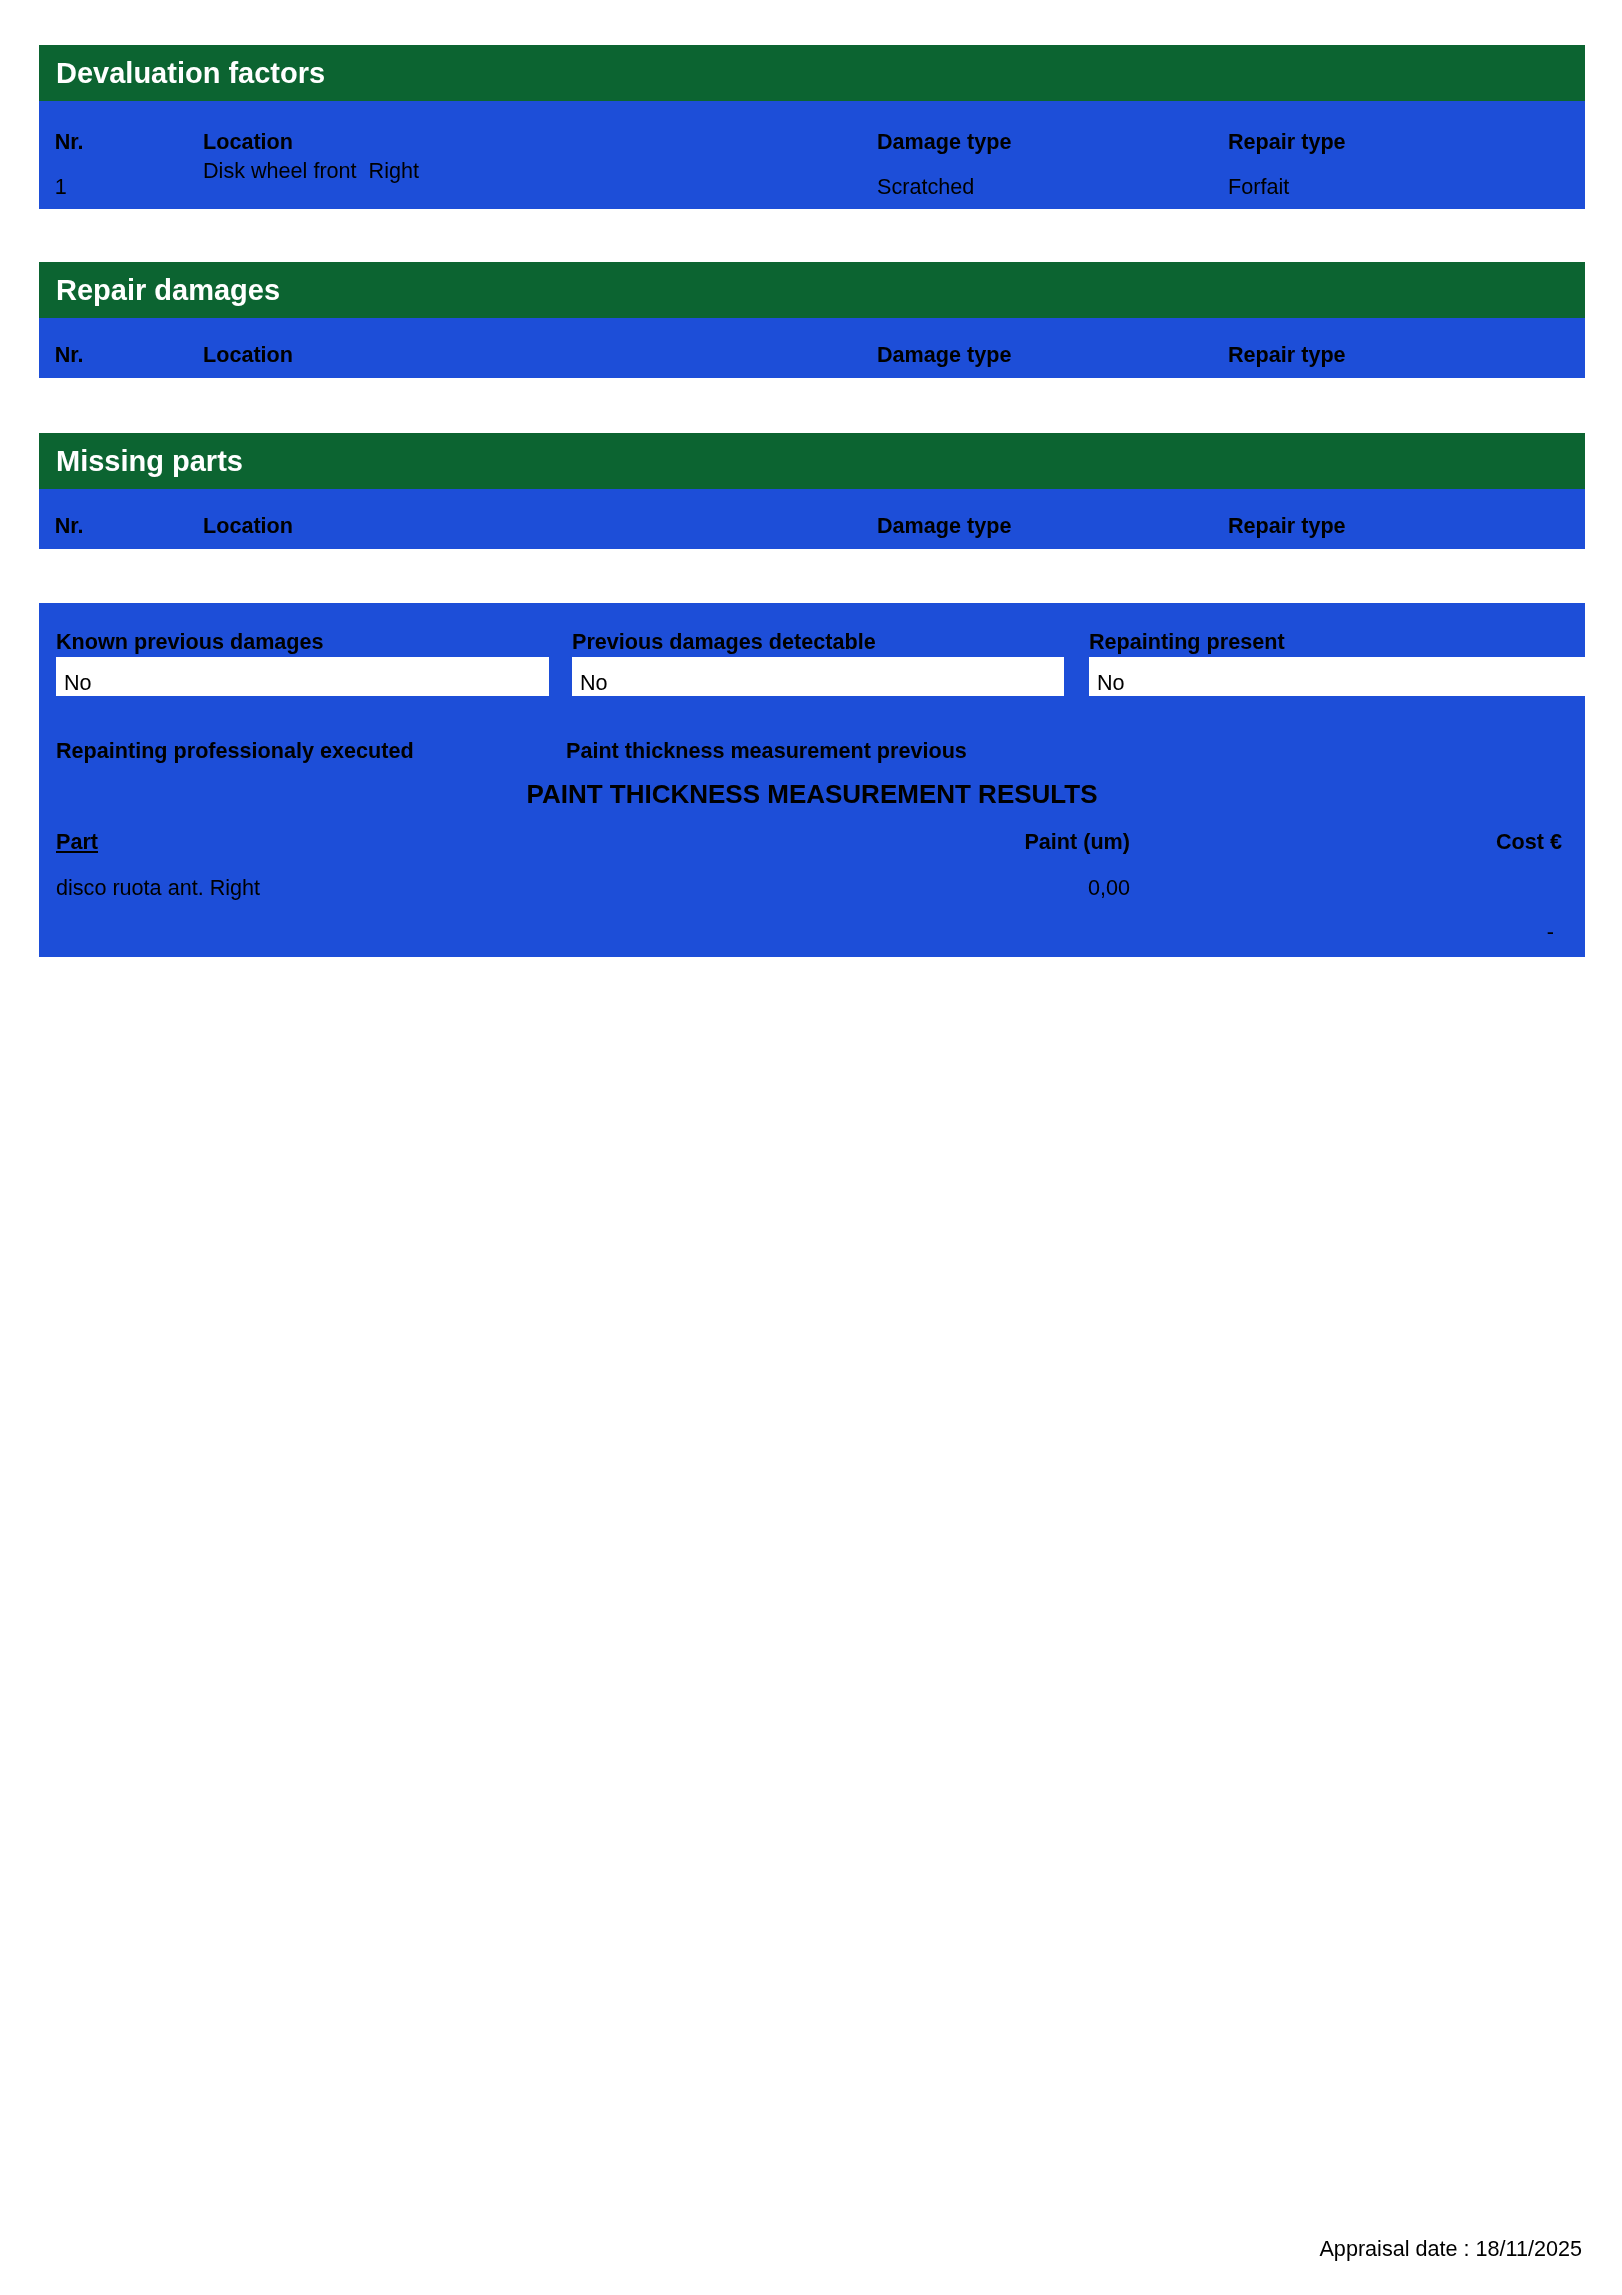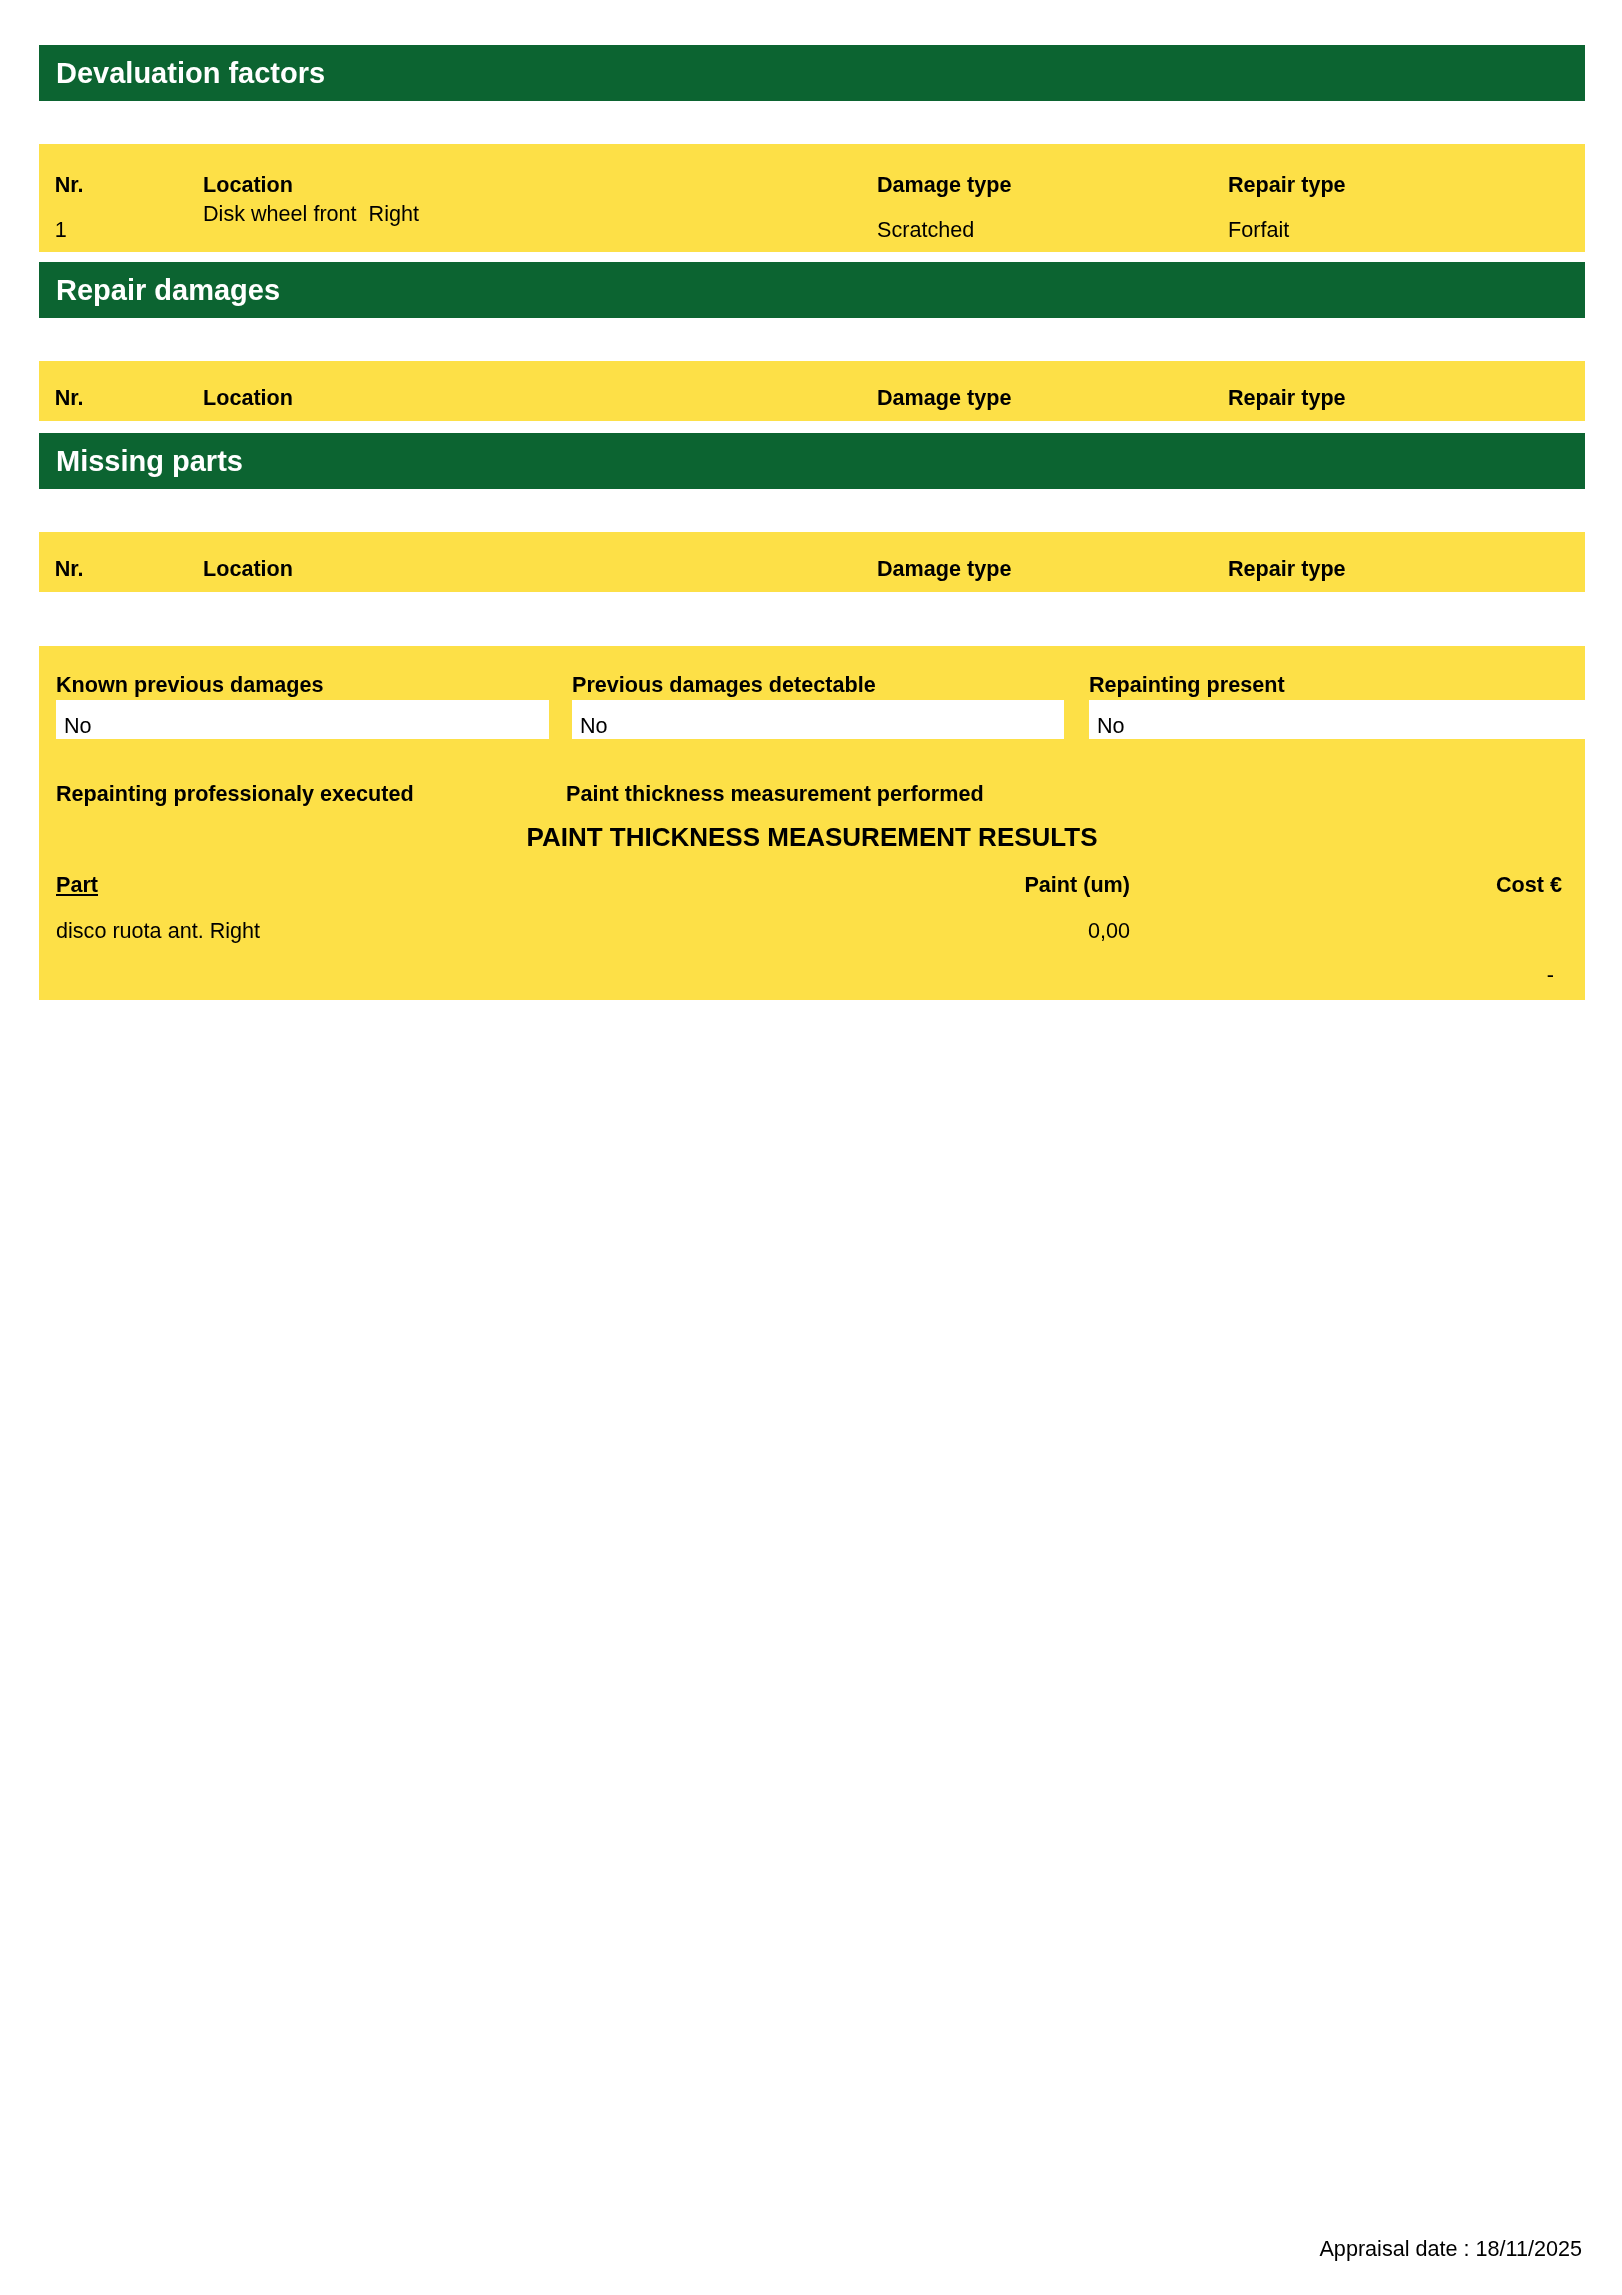--- a/index.html
+++ b/index.html
@@ -17,21 +17,21 @@
     height: 56px;
     background: #0C6431;
     color: #ffffff;
     display: flex;
     align-items: center;
     padding-left: 17px;
     box-sizing: border-box;
     font-size: 29px;
     font-weight: bold;
   }
-  .sec-body { position: relative; background: #fde047; margin-top: 43px; }
+  .sec-body { position: relative; background: #1d4ed8; }
   .cell { position: absolute; font-size: 21.6px; white-space: pre; }
   .hdr { font-weight: bold; }
   .col-nr      { left: 15.7px; }
   .col-loc     { left: 164px; }
   .col-damage  { left: 838px; }
   .col-repair  { left: 1189px; }
   .field-label { position: absolute; top: 26px; font-size: 21.6px; font-weight: bold; }
   .field-box {
     position: absolute;
     top: 54px;
@@ -118,21 +118,21 @@
         <span>No</span>
       </div>
       <div class="field-box" style="left:533px; width:492px;">
         <span>No</span>
       </div>
       <div class="field-box" style="left:1050px; width:497px;">
         <span>No</span>
       </div>
 
       <span class="field-label" style="left:17px;  top:135px;">Repainting professionaly executed</span>
-      <span class="field-label" style="left:527px; top:135px;">Paint thickness measurement performed</span>
+      <span class="field-label" style="left:527px; top:135px;">Paint thickness measurement previous</span>
 
       <div class="ptm-title">PAINT THICKNESS MEASUREMENT RESULTS</div>
 
       <span class="cell hdr" style="left:17px;  top:226px;text-decoration:underline;">Part</span>
       <span class="cell hdr right-align" style="left:903px; top:226px; width:188px;">Paint (um)</span>
       <span class="cell hdr right-align" style="top:226px; right:23px;">Cost €</span>
 
       <div>
         <span class="cell" style="left:17px;  top:272px;">disco ruota ant. Right</span>
         <span class="cell right-align" style="left:903px; top:272px; width:188px;">0,00</span>

